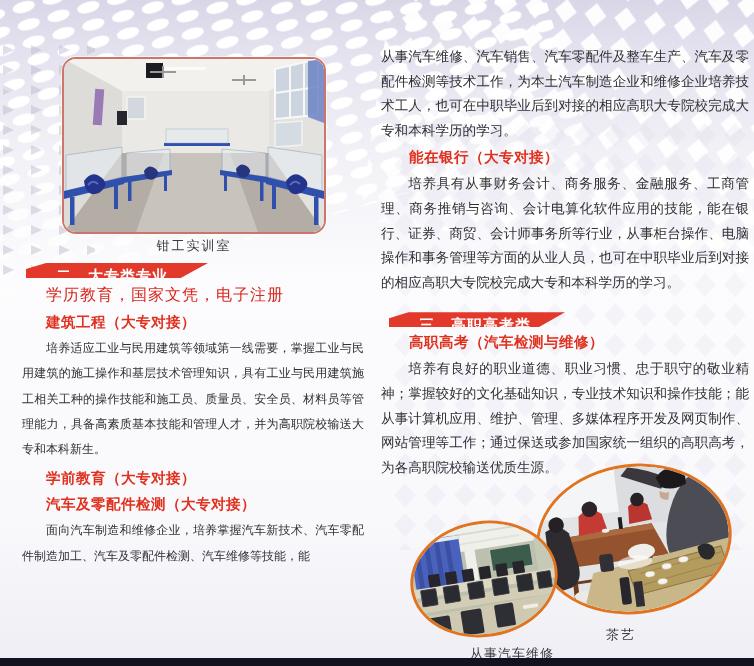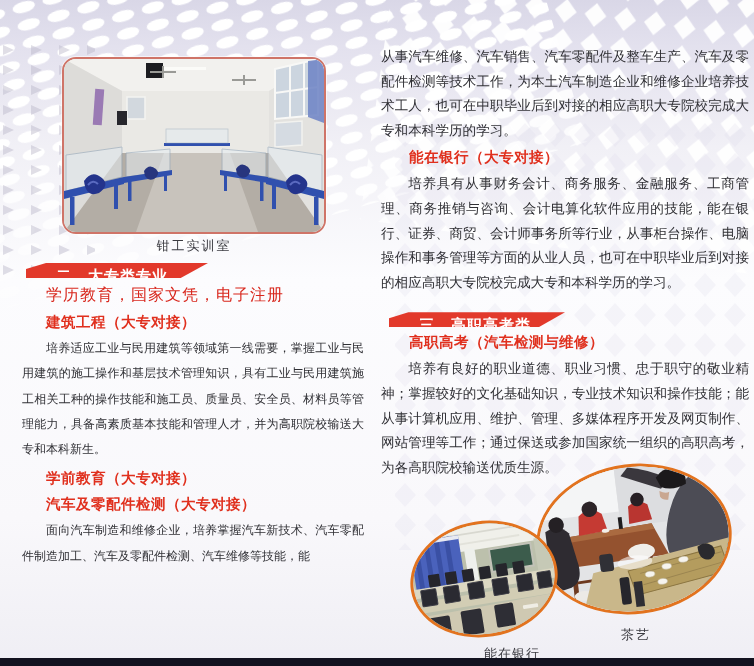--- a/index.html
+++ b/index.html
@@ -15,21 +15,21 @@
   .photo-rect {
     position:absolute; left:62px; top:57px; width:264px; height:177px;
     border:2px solid #cf7468; border-radius:14px; overflow:hidden; z-index:4;
     background:#e8e7e4; box-shadow:0 0 0 1px rgba(255,255,255,.6);
   }
   .photo-caption {
     position:absolute; z-index:5; font-size:13px; color:#3a3a40; letter-spacing:2px;
   }
   .cap-workshop { left:62px; top:237px; width:264px; text-align:center; }
   .cap-computer { left:452px; top:645px; width:120px; text-align:center; letter-spacing:1px; }
-  .cap-tea { left:606px; top:626px; width:60px; text-align:center; }
+  .cap-tea { left:606px; top:626px; width:60px; }
 
   
   .photo-oval {
     position:absolute; border:3px solid #e2731f; border-radius:50%;
     overflow:hidden; background:#dfe0e2;
   }
   .oval-computer { left:410px; top:521px; width:148px; height:116px; transform:rotate(-9deg); z-index:6; }
   .oval-tea { left:536px; top:464px; width:196px; height:150px; transform:rotate(-7deg); z-index:5; }
 
   
@@ -262,18 +262,18 @@
       <g fill="#2e2e35">
         <rect x="10" y="90" width="22" height="26" rx="2"></rect>
           <rect x="44" y="88" width="22" height="26" rx="2"></rect>
         <rect x="80" y="87" width="20" height="24" rx="2"></rect>
       </g>
       <rect x="110" y="92" width="16" height="4" rx="1" fill="#efede4"></rect>
       <polygon points="120,116 148,96 148,116" fill="#c4bdae"></polygon>
     </svg>
   </div>
 
-  <div class="photo-caption cap-computer">能在银行</div>
+  <div class="photo-caption cap-computer">从事汽车维修</div>
   <div class="photo-caption cap-tea">茶艺</div>
 
   <div class="bottom-bar"></div>
 
 </div>
 
 </body></html>

